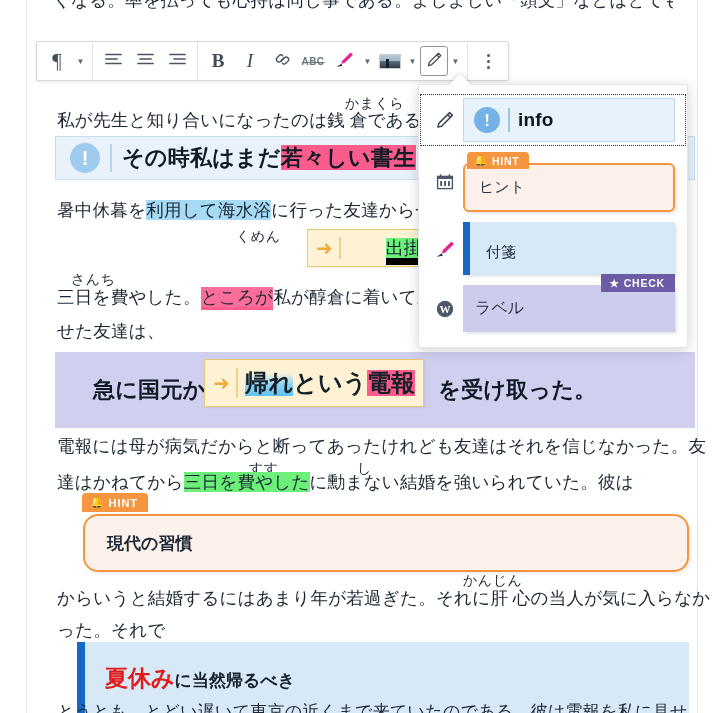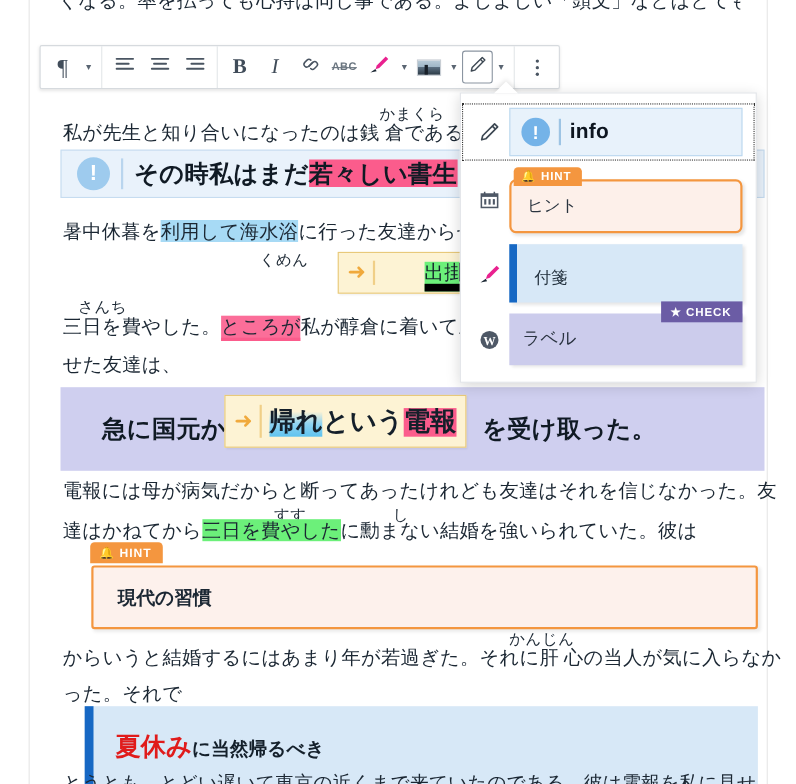--- a/index.html
+++ b/index.html
@@ -283,21 +283,21 @@
   .cb-purple .bigtxt {
     font-size: 22px; font-weight: bold; color:#101a24;
     white-space:nowrap; letter-spacing:.3px;
     padding-left: 22px;
   }
 
   .cb-hint {
     position: absolute;
     background: #fdf1ec;
     border: 2px solid #f4963f;
-    border-radius: 3px;
+    border-radius: 15px;
     display:flex;align-items:center;
     box-shadow: 2px 2px 3px rgba(0,0,0,.08);
   }
   .cb-hint .txt {
     font-size: 17px; font-weight:bold; color:#1b2733; padding-left: 22px;
   }
   .cb-hint-tag {
     position:absolute;
     background:#f4963f; color:#fff;
     font-family:"Liberation Sans",sans-serif;

